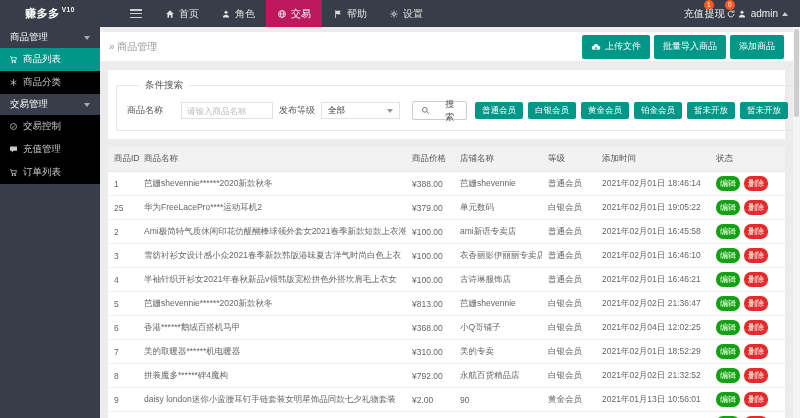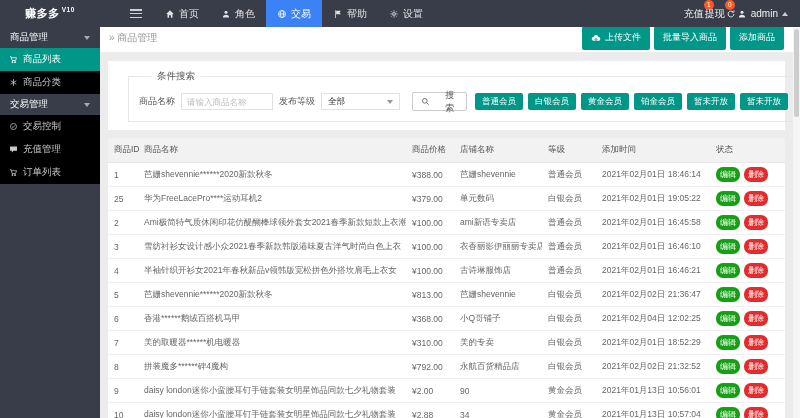--- a/index.html
+++ b/index.html
@@ -7,52 +7,52 @@
   body { font-family:"Liberation Sans","DejaVu Sans",sans-serif; background:#ececec; position:relative; }
 
   
   .navbar { position:absolute; top:0; left:0; width:800px; height:27px; background:#393D49; display:flex; align-items:center; z-index:5; }
   .logo { width:100px; text-align:center; color:#fff; font-size:11px; font-weight:bold; letter-spacing:0.5px; }
   .logo sup { font-size:6.5px; font-weight:bold; margin-left:2px; }
   .hamburger { margin-left:30px; width:12px; height:9px; display:flex; flex-direction:column; justify-content:space-between; cursor:pointer; }
   .hamburger i { display:block; height:1.5px; background:#cfd0d3; }
   .main-nav { display:flex; align-items:center; height:27px; margin-left:12px; }
   .nav-item { display:flex; align-items:center; gap:4px; height:27px; padding:0 11px; color:#e2e2e2; font-size:10px; cursor:pointer; }
-  .nav-item.active { background:#3b82f6; color:#fff; }
+  .nav-item.active { background:#be185d; color:#fff; }
   .icon { display:inline-flex; }
   .icon svg { width:10px; height:10px; display:block; }
   .nav-right { margin-left:auto; display:flex; align-items:center; gap:1px; padding-right:12px; color:#f0f0f0; }
   .nav-link { position:relative; font-size:10px; cursor:pointer; }
   .badge { position:absolute; top:-7px; right:-10px; background:#FF5722; color:#fff; font-size:6.5px; min-width:10px; height:10px; line-height:10px; text-align:center; border-radius:6px; padding:0 2px; }
   .user-area { display:flex; align-items:center; gap:4px; font-size:10px; cursor:pointer; }
   .caret-up { width:0; height:0; border-left:3px solid transparent; border-right:3px solid transparent; border-bottom:4px solid #ccc; }
 
   
   .sidebar { position:absolute; top:27px; left:0; width:100px; height:391px; background:#393D49; z-index:4; }
   .side-group-header { height:21px; display:flex; align-items:center; justify-content:space-between; padding:0 10px; color:#fff; font-size:9.5px; cursor:pointer; }
   .chev-down { width:0; height:0; border-left:3px solid transparent; border-right:3px solid transparent; border-top:4px solid #aaa; }
   .side-item { height:23px; display:flex; align-items:center; gap:5px; padding:0 9px; color:#c8c9cc; font-size:9.5px; background:#000000; cursor:pointer; }
   .side-item .icon svg { width:9px; height:9px; }
   .side-item.active { background:#009688; color:#fff; }
 
   
-  .main { position:absolute; left:100px; top:23px; width:693px; height:372px; }
+  .main { position:absolute; left:100px; top:32px; width:693px; height:372px; }
   .crumb-bar { height:30px; background:#fff; border-bottom:1px solid #ececec; display:flex; align-items:center; padding:0 9px; }
   .crumb { color:#999; font-size:10px; }
   .crumb-actions { margin-left:auto; display:flex; gap:4px; }
   .btn-teal { background:#009688; color:#fff; border:none; font-size:9px; height:19px; padding:12px 9px; border-radius:2px; display:flex; align-items:center; gap:4px; cursor:pointer; }
   .btn-teal svg { width:10px; height:10px; }
 
   .content { padding:8px; }
-  .search-card { background:#fff; padding:9px 20px 8px; }
+  .search-card { background:#fff; padding:9px 8px 8px; }
   fieldset { border:1px solid #e6e6e6; padding:9px 10px 10px; }
   legend { font-size:9.5px; color:#555; padding:0 6px; margin-left:12px; }
   .search-row { display:flex; align-items:center; gap:6px; }
   .search-row label { font-size:9px; color:#555; white-space:nowrap; }
-  .search-row input { width:92px; height:17px; border:1px solid #e2e2e2; font-size:8.5px; padding:0 5px; color:#333; outline:none; }
+  .search-row input { width:92px; height:17px; border:1px solid #e2e2e2; font-size:8.5px; padding:0 5px; color:#333; outline:none;margin-left:12px; }
   .search-row input::placeholder { color:#bbb; }
   .select { width:86px; height:17px; border:1px solid #e2e2e2; font-size:8.5px; display:flex; align-items:center; justify-content:space-between; padding:0 6px; color:#333; cursor:pointer; background:#fff; }
   .select .caret-dn { width:0; height:0; border-left:3px solid transparent; border-right:3px solid transparent; border-top:4px solid #999; }
   .btn-search { height:19px; border:1px solid #ccc; background:#fff; color:#555; font-size:9px; display:flex; align-items:center; gap:12px; padding:0 8px; border-radius:2px; margin-left:6px; cursor:pointer; }
   .btn-search svg { width:9px; height:9px; }
   .btn-level { background:#009688; color:#fff; border:none; font-size:8.5px; height:17px; padding:0 7px; border-radius:2px; cursor:pointer; white-space:nowrap; }
 
   .table-card { background:#fff; margin-top:8px; }
   table { width:100%; border-collapse:collapse; table-layout:fixed; }
   th { background:#f2f2f2; font-weight:normal; text-align:left; font-size:8.5px; color:#555; padding:6px 6px; border-bottom:1px solid #e6e6e6; white-space:nowrap; }

